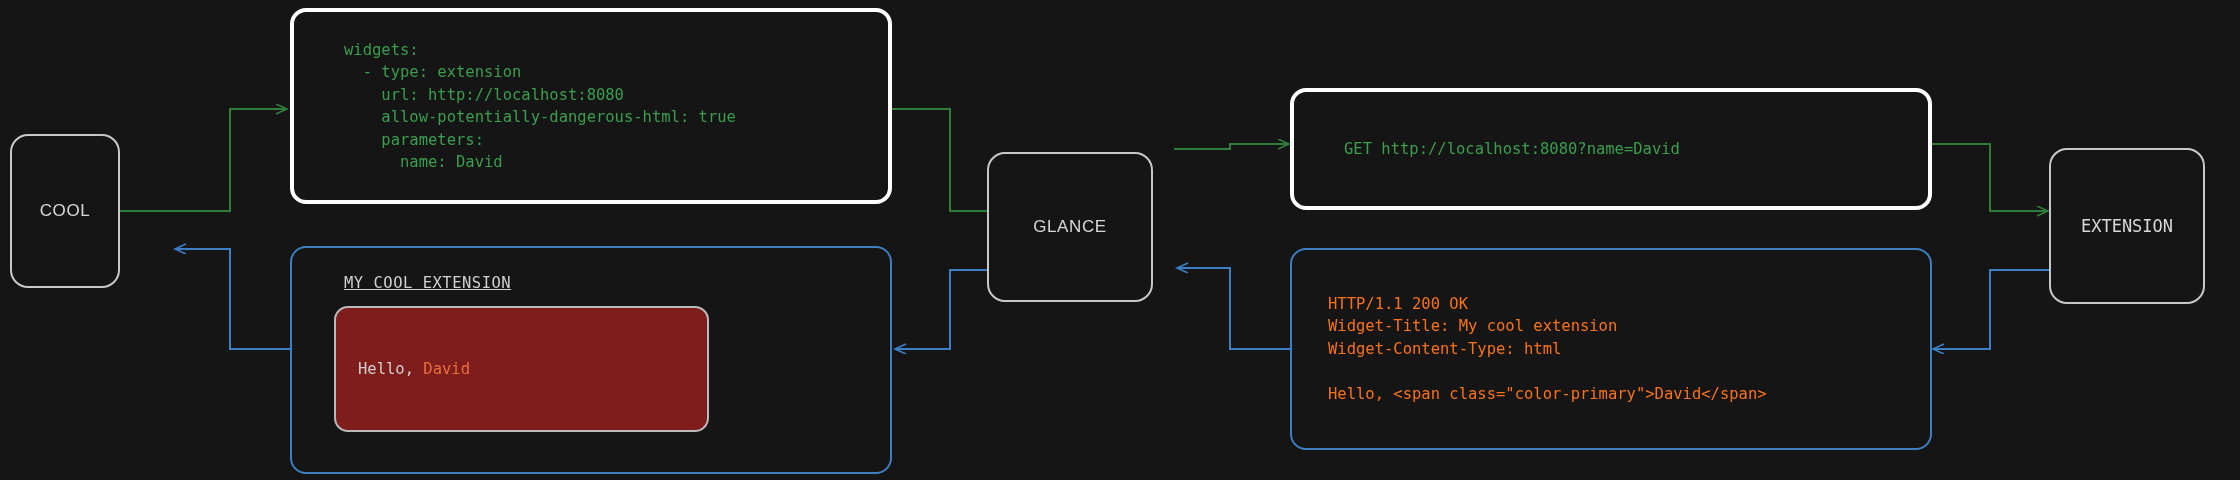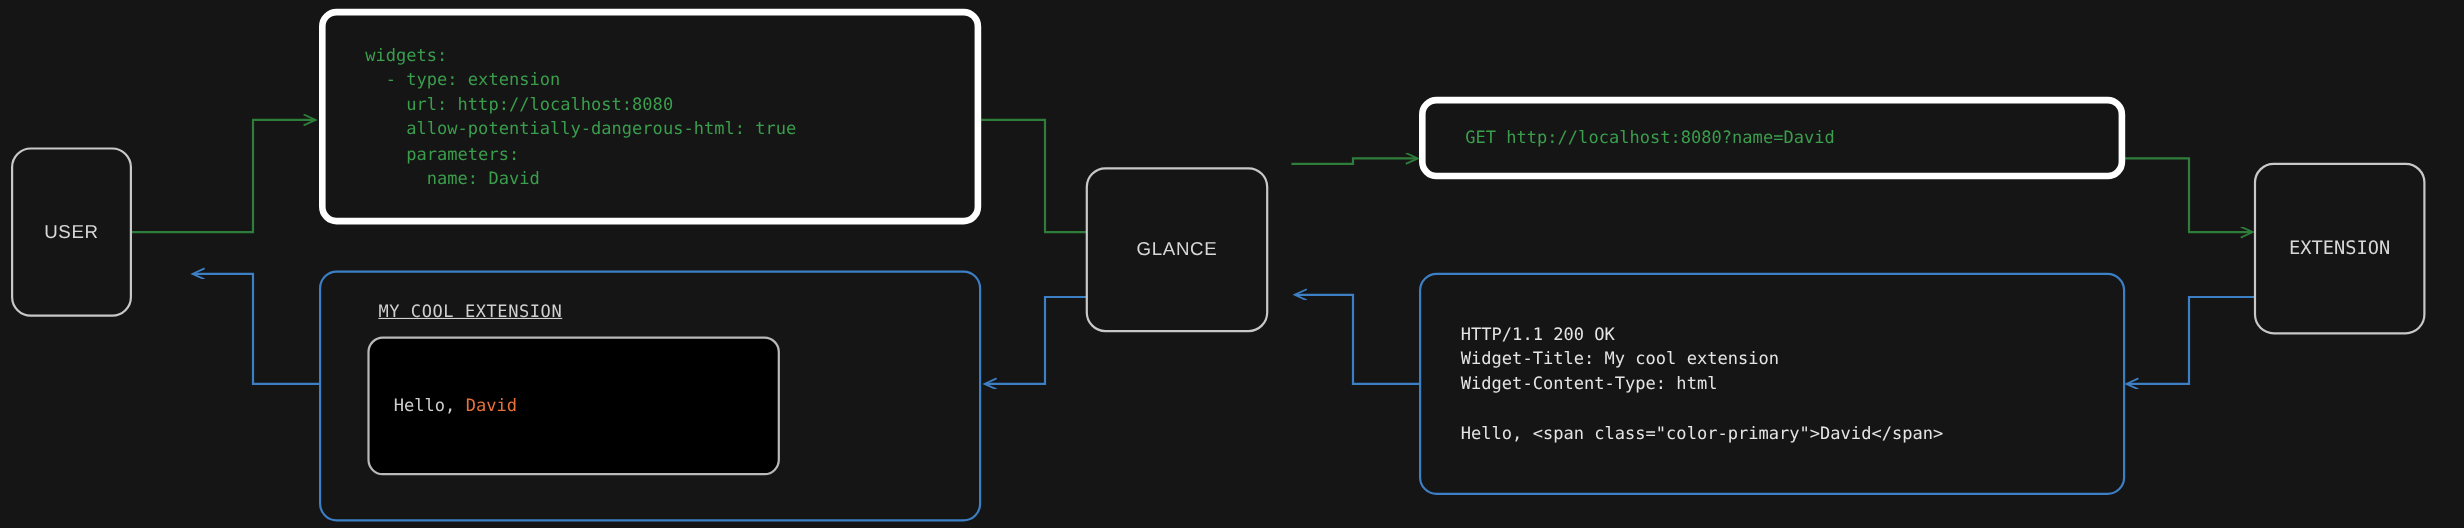--- a/index.html
+++ b/index.html
@@ -54,41 +54,41 @@
   
   .panel {
     position: absolute;
     box-sizing: border-box;
     border-radius: 16px;
     background: #151515;
     z-index: 2;
     display: flex;
     align-items: center;
   }
-  .panel.green { border: 6px solid #ffffff; }
+  .panel.green { border: 4px solid #ffffff; padding-left: 14px; }
   .panel.blue  { border: 2px solid #3d7fc4; }
 
   .code {
     font-family: "DejaVu Sans Mono", monospace;
     font-size: 15.5px;
     line-height: 22.5px;
     white-space: pre;
     margin: 0;
     padding: 0 0 0 36px;
   }
   .code.green { color: #3a9e4d; }
-  .code.blue  { color: #e5e5e5; }
+  .code.blue  { color: #f97316; }
 
   
   .widget-inner {
     position: absolute;
     box-sizing: border-box;
     border: 2px solid #b9b9b9;
     border-radius: 14px;
-    background: #000000;
+    background: #7f1d1d;
     display: flex;
     align-items: center;
   }
   .widget-title {
     position: absolute;
     font-family: "DejaVu Sans Mono", monospace;
     font-size: 15.5px;
     letter-spacing: 0.5px;
     color: #d0d0d0;
     white-space: pre;
@@ -134,41 +134,41 @@
 
       <path d="M1292,349 L1230,349 L1230,268 L1178,268" marker-end="url(#arrow-blue)"></path>
 
       <path d="M1010,270 L950,270 L950,349 L896,349" marker-end="url(#arrow-blue)"></path>
 
       <path d="M290,349 L230,349 L230,249 L176,249" marker-end="url(#arrow-blue)"></path>
     </g>
   </svg>
 
   <div class="node" style="left:10px; top:134px; width:110px; height:154px;">
-    <span class="node-label">USER</span>
+    <span class="node-label">COOL</span>
   </div>
 
   <div class="node" style="left:987px; top:152px; width:166px; height:150px;">
     <span class="node-label">GLANCE</span>
   </div>
 
   <div class="node" style="left:2049px; top:148px; width:156px; height:156px;">
     <span class="node-label mono">EXTENSION</span>
   </div>
 
   <div class="panel green" style="left:290px; top:8px; width:602px; height:196px;">
     <pre class="code green">widgets:
   - type: extension
     url: http://localhost:8080
     allow-potentially-dangerous-html: true
     parameters:
       name: David</pre>
   </div>
 
-  <div class="panel green" style="left:1290px; top:88px; width:642px; height:75px;">
+  <div class="panel green" style="left:1290px; top:88px; width:642px; height:122px;">
     <pre class="code green">GET http://localhost:8080?name=David</pre>
   </div>
 
   <div class="panel blue" style="left:1290px; top:248px; width:642px; height:202px;">
     <pre class="code blue">HTTP/1.1 200 OK
 Widget-Title: My cool extension
 Widget-Content-Type: html
 
 Hello, &lt;span class="color-primary"&gt;David&lt;/span&gt;</pre>
   </div>

